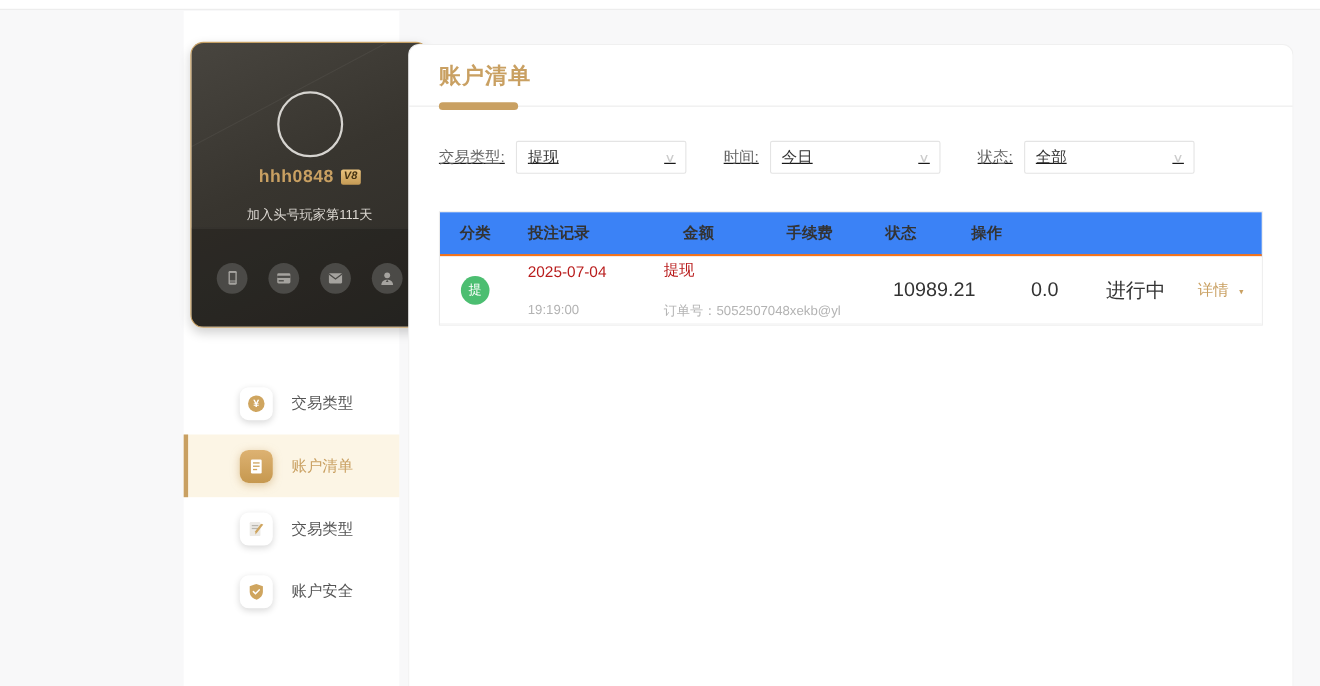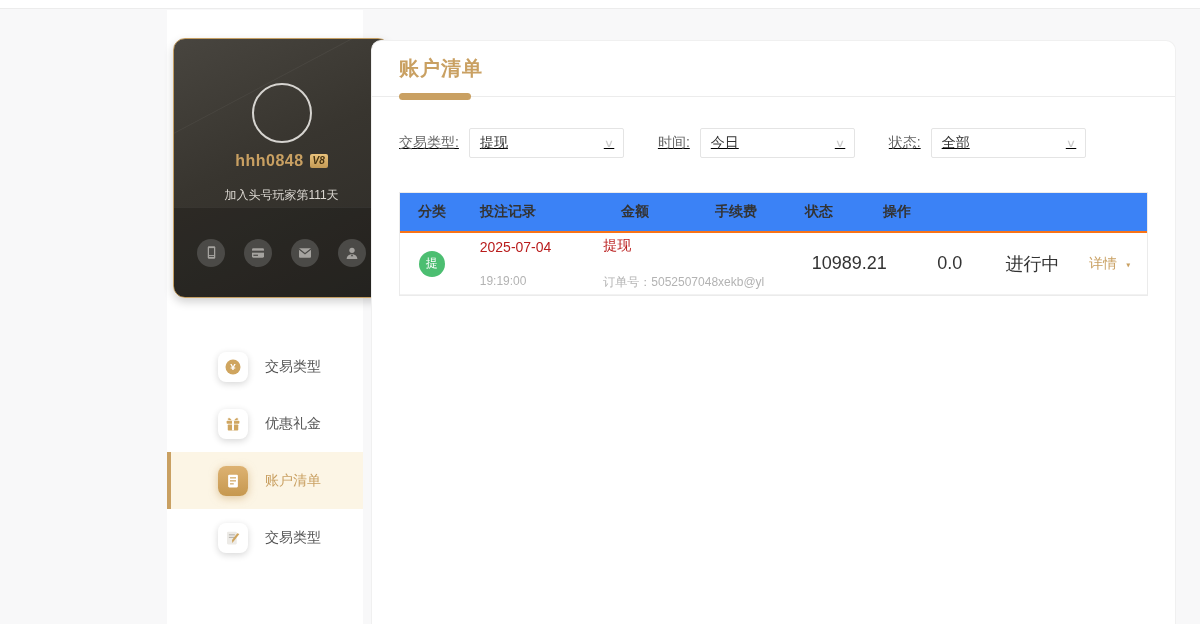--- a/index.html
+++ b/index.html
@@ -124,32 +124,20 @@
     <div class="nav-item">
       <div class="icon-box">
         <svg width="18" height="18" viewBox="0 0 24 24">
           <circle cx="12" cy="12" r="10" fill="#cfa55f"></circle>
           <text x="12" y="16.5" font-size="13" font-weight="bold" fill="#fff" text-anchor="middle">¥</text>
         </svg>
       </div>
       <span class="nav-label">交易类型</span>
     </div>
 
-    <div class="nav-item">
-      <div class="icon-box">
-        <svg width="18" height="18" viewBox="0 0 24 24">
-          <rect x="3.5" y="7.5" width="17" height="4" rx="1" fill="#cfa55f"></rect>
-          <rect x="5" y="12.5" width="14" height="8" rx="1" fill="#cfa55f"></rect>
-          <rect x="10.7" y="7.5" width="2.6" height="13" fill="#fff"></rect>
-          <path d="M8 7.5c-2.2 0-3.4-1.2-3-2.6.4-1.3 2.3-1.4 3.6-.4 1 .8 1.6 2 1.8 3z" fill="#cfa55f" stroke="#fff" stroke-width=".7"></path>
-          <path d="M16 7.5c2.2 0 3.4-1.2 3-2.6-.4-1.3-2.3-1.4-3.6-.4-1 .8-1.6 2-1.8 3z" fill="#cfa55f" stroke="#fff" stroke-width=".7"></path>
-        </svg>
-      </div>
-      <span class="nav-label">优惠礼金</span>
-    </div>
 
     <div class="nav-item active">
       <div class="icon-box">
         <svg width="18" height="18" viewBox="0 0 24 24">
           <rect x="5.5" y="3.5" width="13" height="17" rx="1.5" fill="#fff"></rect>
           <rect x="8" y="7" width="8" height="1.6" fill="#cfa55f"></rect>
           <rect x="8" y="11" width="8" height="1.6" fill="#cfa55f"></rect>
           <rect x="8" y="15" width="5" height="1.6" fill="#cfa55f"></rect>
         </svg>
       </div>
@@ -161,20 +149,29 @@
         <svg width="18" height="18" viewBox="0 0 24 24">
           <rect x="4" y="3.5" width="13" height="17" rx="1.5" fill="#eceae6"></rect>
           <rect x="6.5" y="7" width="8" height="1.5" fill="#b9b6b0"></rect>
           <rect x="6.5" y="10.5" width="8" height="1.5" fill="#b9b6b0"></rect>
           <path d="M20.5 6.5l-7 9-2.5 3-.3-3.9 7-9z" fill="#cfa55f"></path>
         </svg>
       </div>
       <span class="nav-label">交易类型</span>
     </div>
 
+    <div class="nav-item">
+      <div class="icon-box">
+        <svg width="18" height="18" viewBox="0 0 24 24">
+          <path d="M12 2.5l8 2.8v6.2c0 5-3.2 8.3-8 10-4.8-1.7-8-5-8-10V5.3z" fill="#cfa55f"></path>
+          <path d="M8.5 11.8l2.5 2.5 4.5-4.6" fill="none" stroke="#fff" stroke-width="1.8" stroke-linecap="round"></path>
+        </svg>
+      </div>
+      <span class="nav-label">账户安全</span>
+    </div>
 
   </div>
 </div>
 
 <div class="main-panel">
 
   <div class="page-title">账户清单</div>
   <div class="title-rule">
     <div class="title-bar"></div>
   </div>

